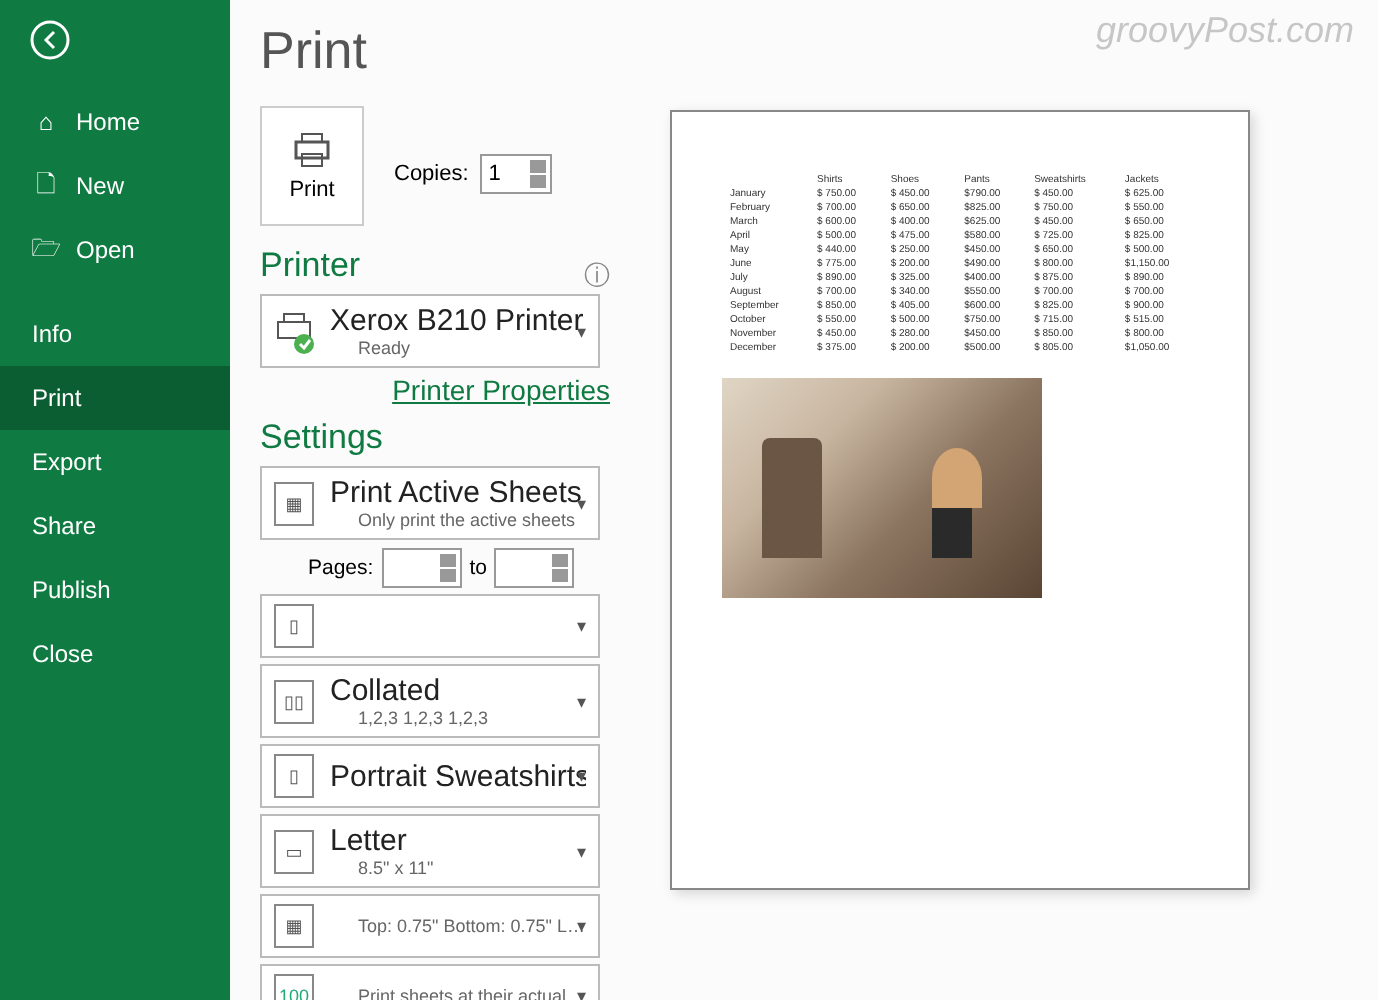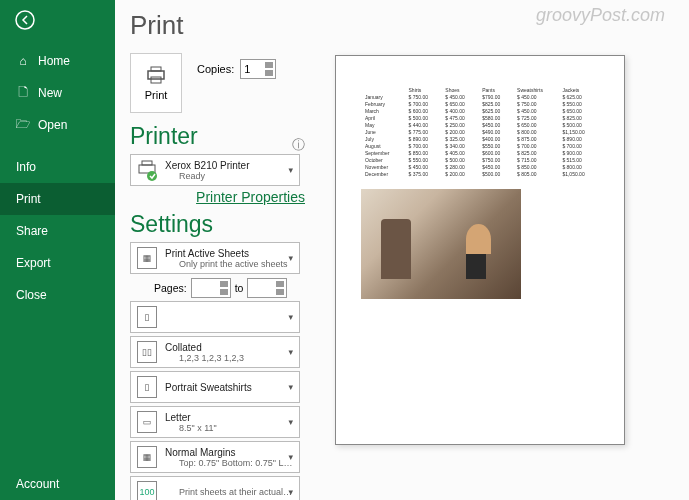--- a/index.html
+++ b/index.html
@@ -1,37 +1,37 @@
 <!DOCTYPE html>
 <html><head>
 <meta charset="utf-8">
 <style>
 * { box-sizing: border-box; margin: 0; padding: 0; font-family: "Segoe UI", sans-serif; }
 body { width: 689px; height: 500px; background: #f3f3f3; overflow: hidden; position: relative; }
-.watermark { position: absolute; top: 5px; right: 24px; color: rgba(120,120,120,0.4); font-size: 18px; font-style: italic; z-index: 100; text-align: right; }
+.watermark { position: absolute; top: 5px; right: 12px; color: rgba(120,120,120,0.4); font-size: 18px; font-style: italic; z-index: 100; text-align: right; }
 .sidebar { position: absolute; left: 0; top: 0; width: 115px; height: 500px; background: #0f7a41; color: #fff; display: flex; flex-direction: column; }
 .back-btn { padding: 10px 15px; font-size: 18px; cursor: pointer; }
 .nav-item { padding: 9px 16px; font-size: 12px; cursor: pointer; display: flex; align-items: center; gap: 8px; }
 .nav-item.selected { background: #0b5e32; }
 .nav-spacer { flex: 1; }
 .nav-icon { width: 14px; height: 14px; display: inline-flex; align-items: center; justify-content: center; }
 .main { position: absolute; left: 115px; top: 0; width: 574px; height: 500px; background: #fbfbfb; display: flex; }
 .settings-col { width: 200px; padding: 10px 10px 0 15px; overflow-y: auto; }
 .page-title { font-size: 26px; font-weight: 300; color: #555; margin-bottom: 12px; }
 .print-row { display: flex; align-items: flex-start; gap: 15px; margin-bottom: 10px; }
 .print-btn { width: 52px; height: 60px; background: #fff; border: 1px solid #ccc; display: flex; flex-direction: column; align-items: center; justify-content: center; font-size: 11px; gap: 4px; cursor: pointer; }
-.copies-row { display: flex; align-items: center; gap: 6px; font-size: 11px; margin-top: 6px; }
+.copies-row { display: flex; align-items: center; gap: 6px; font-size: 11px; margin-top: 24px; }
 .spinner { width: 36px; height: 20px; border: 1px solid #999; background: #fff; display: flex; align-items: center; padding: 0 3px; font-size: 11px; position: relative; }
 .spinner::after { content: ""; position: absolute; right: 2px; top: 2px; bottom: 2px; width: 8px; background: linear-gradient(#999 45%, transparent 45%, transparent 55%, #999 55%); }
-.section-title { font-size: 23px; font-weight: 400; color: #0f7a41; margin: 6px 0 4px; }
+.section-title { font-size: 17px; font-weight: 400; color: #0f7a41; margin: 6px 0 4px; }
 .dropdown { width: 170px; background: #fff; border: 1px solid #bbb; padding: 4px 6px; display: flex; align-items: center; gap: 8px; position: relative; cursor: pointer; margin-bottom: 3px; }
 .dropdown::after { content: "▾"; position: absolute; right: 6px; font-size: 9px; color: #555; }
 .dd-icon { width: 20px; height: 22px; border: 1px solid #888; display: flex; align-items: center; justify-content: center; font-size: 9px; color: #555; flex-shrink: 0; }
 .dd-text { display: flex; flex-direction: column; overflow: hidden; }
-.dd-title { font-size: 10px; color: #222; white-space: nowrap; }
+.dd-title { font-size: 15px; color: #222; white-space: nowrap; }
 .dd-sub { font-size: 9px; color: #666; white-space: nowrap; overflow: hidden; text-overflow: ellipsis; max-width: 120px; margin-left: 14px; }
 .link { color: #0f7a41; font-size: 14px; text-align: right; display: block; margin-bottom: 4px; text-decoration: underline; cursor: pointer; }
 .pages-row { display: flex; align-items: center; gap: 4px; font-size: 10.5px; margin: 4px 0 3px; padding-left: 24px; }
 .info-icon { float: right; color: #888; font-size: 13px; margin-top: -18px; }
 .preview-col { flex: 1; padding: 55px 40px 20px 20px; }
 .preview-page { width: 290px; height: 390px; background: #fff; border: 1px solid #888; box-shadow: 2px 2px 6px rgba(0,0,0,0.15); padding: 30px 25px; font-size: 5px; color: #333; }
 .preview-table { width: 100%; border-collapse: collapse; font-size: 5px; }
 .preview-table td, .preview-table th { padding: 0.5px 4px; text-align: left; white-space: nowrap; }
 .preview-table th { font-weight: normal; }
 .preview-img { width: 160px; height: 110px; margin-top: 12px; background: linear-gradient(135deg, #e0d5c5 0%, #c8b5a0 30%, #8b7560 60%, #5a4535 100%); position: relative; overflow: hidden; }
@@ -64,32 +64,32 @@
       <span>Open</span>
     </div>
   <div style="height:10px"></div>
   <div class="nav-item">
       <span>Info</span>
     </div>
   <div class="nav-item selected">
       <span>Print</span>
     </div>
   <div class="nav-item">
+      <span>Export</span>
+    </div>
+  <div class="nav-item">
       <span>Share</span>
     </div>
   <div class="nav-item">
-      <span>Export</span>
+      <span>Publish</span>
     </div>
   <div class="nav-item">
       <span>Close</span>
     </div>
   <div class="nav-spacer"></div>
-  <div class="nav-item">
-      <span>Account</span>
-    </div>
 </div>
 
 <div class="main">
   <div class="settings-col">
     <div class="page-title">Print</div>
 
     <div class="print-row">
       <div class="print-btn">
         <svg width="22" height="20" viewBox="0 0 22 20">
             <rect x="3" y="6" width="16" height="8" fill="none" stroke="#555" stroke-width="1.5"></rect>
@@ -164,21 +164,20 @@
       <div class="dd-icon">▭</div>
       <div class="dd-text">
         <span class="dd-title">Letter</span>
         <span class="dd-sub">8.5" x 11"</span>
       </div>
     </div>
 
     <div class="dropdown">
       <div class="dd-icon">▦</div>
       <div class="dd-text">
-        <span class="dd-title">Normal Margins</span>
         <span class="dd-sub">Top: 0.75" Bottom: 0.75" Left:…</span>
       </div>
     </div>
 
     <div class="dropdown">
       <div class="dd-icon" style="color:#2a7">100</div>
       <div class="dd-text">
         <span class="dd-sub">Print sheets at their actual size</span>
       </div>
     </div>

